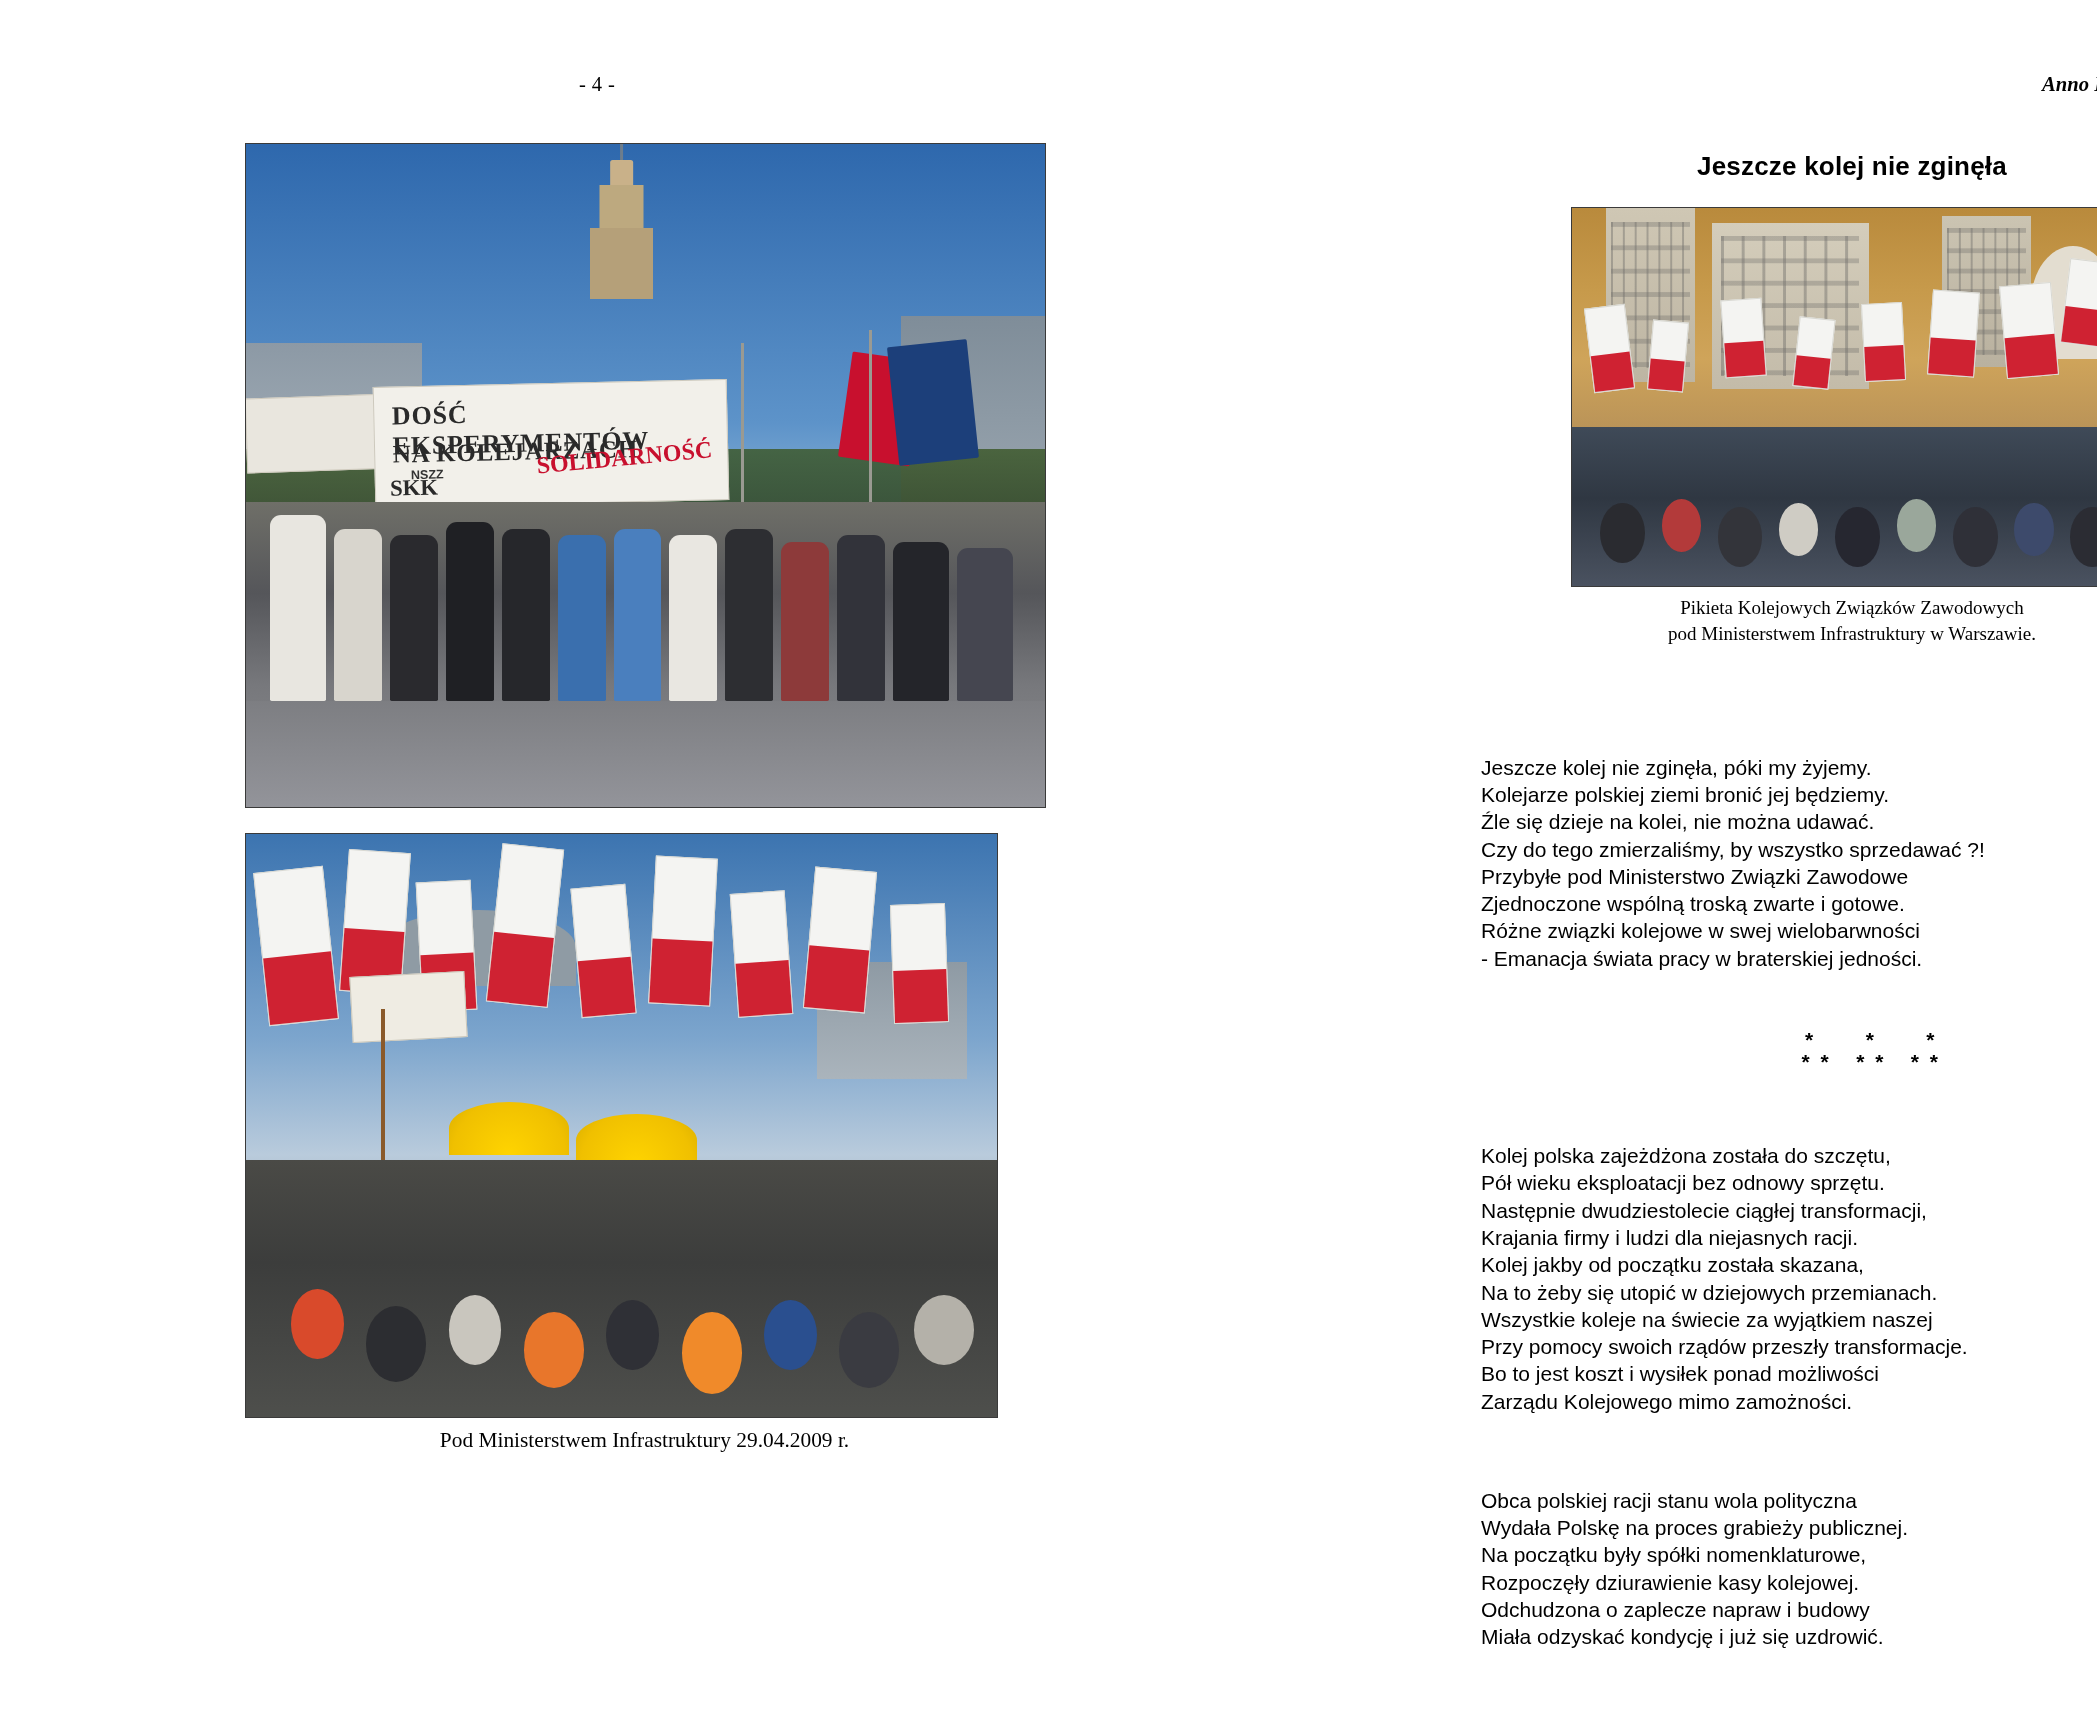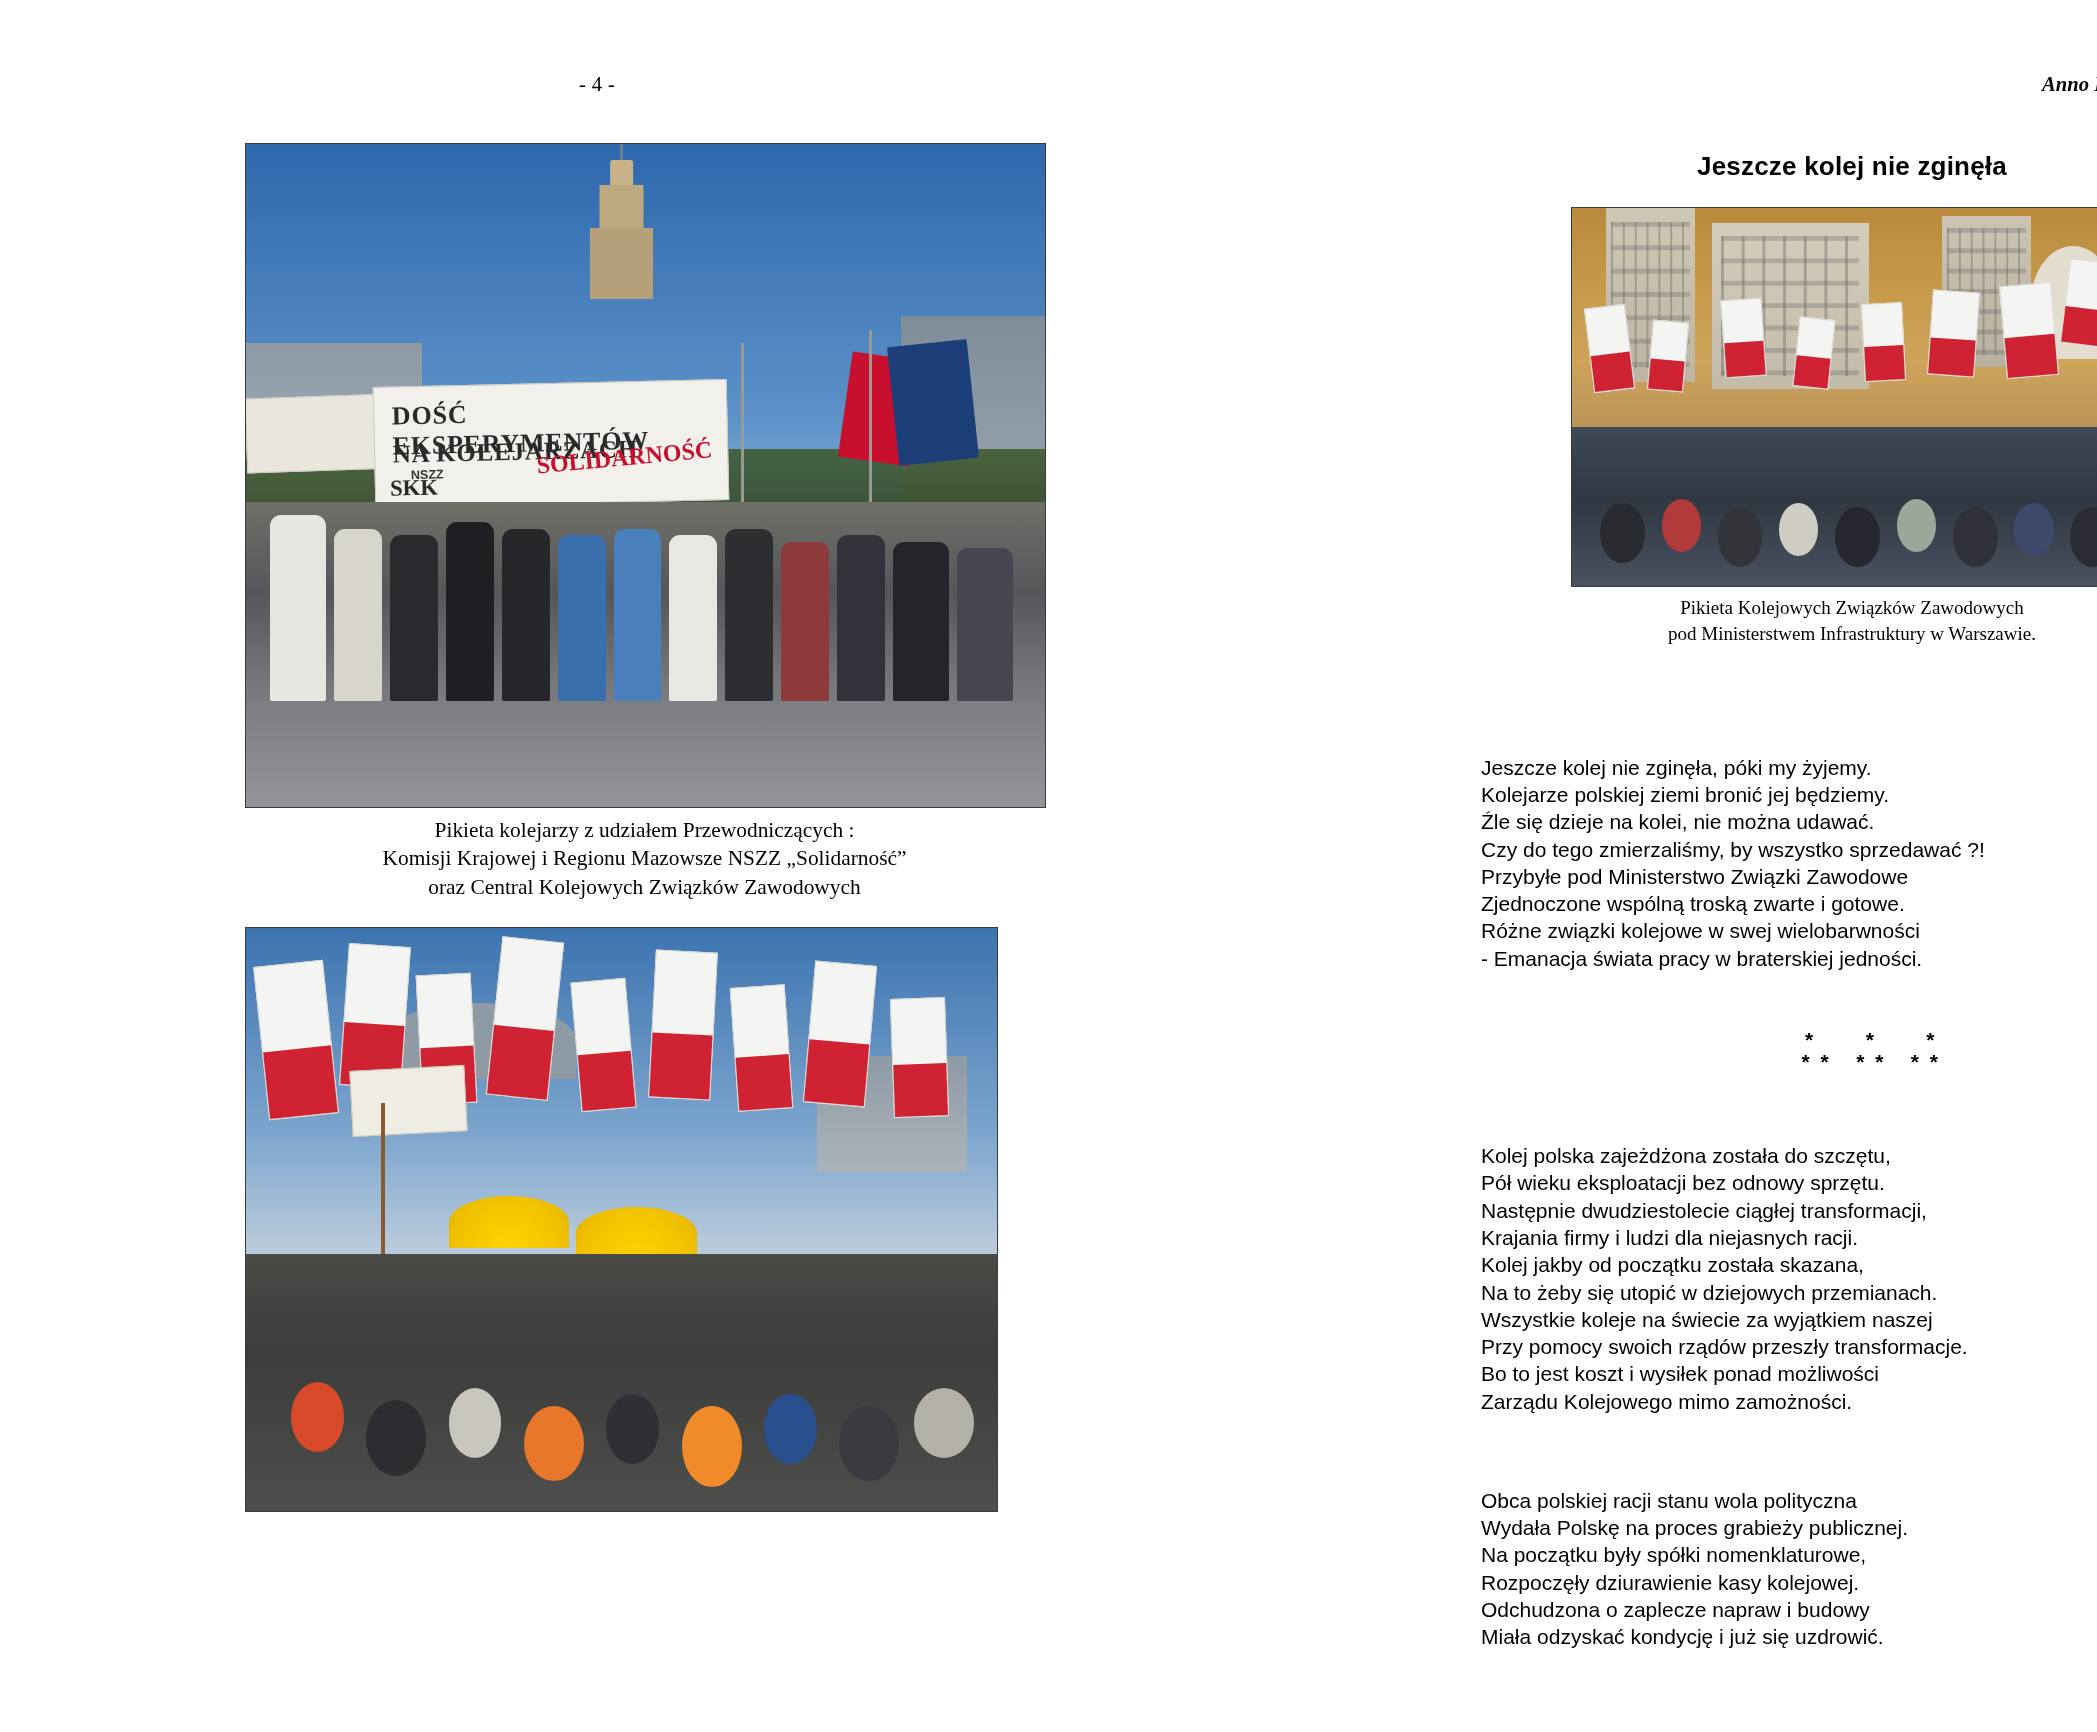--- a/index.html
+++ b/index.html
@@ -325,25 +325,20 @@
     <div class="person" style="left:39%;width:6%;height:25%;background:#3a6fae;"></div>
     <div class="person" style="left:46%;width:6%;height:26%;background:#4a7fbe;"></div>
     <div class="person" style="left:53%;width:6%;height:25%;background:#e9e7e1;"></div>
     <div class="person" style="left:60%;width:6%;height:26%;background:#2d2e32;"></div>
     <div class="person" style="left:67%;width:6%;height:24%;background:#8d3a3a;"></div>
     <div class="person" style="left:74%;width:6%;height:25%;background:#32333a;"></div>
     <div class="person" style="left:81%;width:7%;height:24%;background:#24252a;"></div>
     <div class="person" style="left:89%;width:7%;height:23%;background:#454650;"></div>
   </div>
 
-  <div class="caption">
-    <div>Pikieta kolejarzy z udziałem Przewodniczących :</div>
-    <div>Komisji Krajowej i Regionu Mazowsze NSZZ „Solidarność”</div>
-    <div>oraz Central Kolejowych Związków Zawodowych</div>
-  </div>
 
   <div class="photo photo-2">
     <div class="sky2"></div>
     <div class="dome"></div>
     <div class="bldg2"></div>
 
     <div class="wflag" style="left:2%;top:6%;width:9%;height:26%;transform:rotate(-6deg);">
         <div class="red"></div>
       </div>
     <div class="wflag" style="left:13%;top:3%;width:8%;height:24%;transform:rotate(4deg);">
@@ -382,20 +377,21 @@
     <div class="blob" style="left:16%;bottom:6%;width:8%;height:13%;background:#2c2d31;"></div>
     <div class="blob" style="left:27%;bottom:9%;width:7%;height:12%;background:#c9c6be;"></div>
     <div class="blob" style="left:37%;bottom:5%;width:8%;height:13%;background:#e8762b;"></div>
     <div class="blob" style="left:48%;bottom:8%;width:7%;height:12%;background:#2f3036;"></div>
     <div class="blob" style="left:58%;bottom:4%;width:8%;height:14%;background:#f08a2a;"></div>
     <div class="blob" style="left:69%;bottom:8%;width:7%;height:12%;background:#2a4f8f;"></div>
     <div class="blob" style="left:79%;bottom:5%;width:8%;height:13%;background:#3a3b41;"></div>
     <div class="blob" style="left:89%;bottom:9%;width:8%;height:12%;background:#b4b1a9;"></div>
   </div>
 
+  <div class="caption">Pod Ministerstwem Infrastruktury 29.04.2009 r.</div>
 </div>
 
 <div class="col-right">
 
   <h1 class="article-title">Jeszcze kolej nie zginęła</h1>
 
   <div class="photo photo-3">
     <div class="sky3"></div>
     <div class="bldg3a">
         <div class="win-grid"></div>

